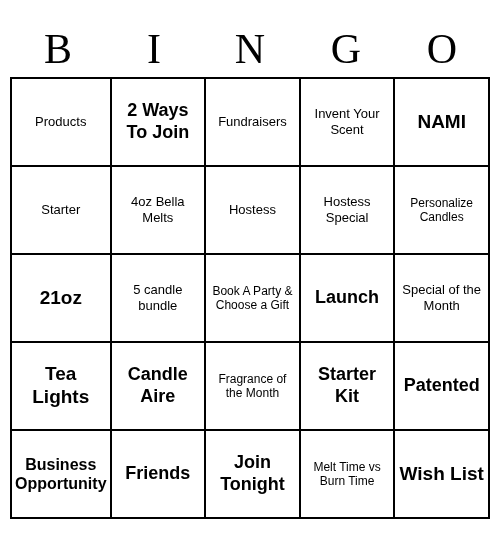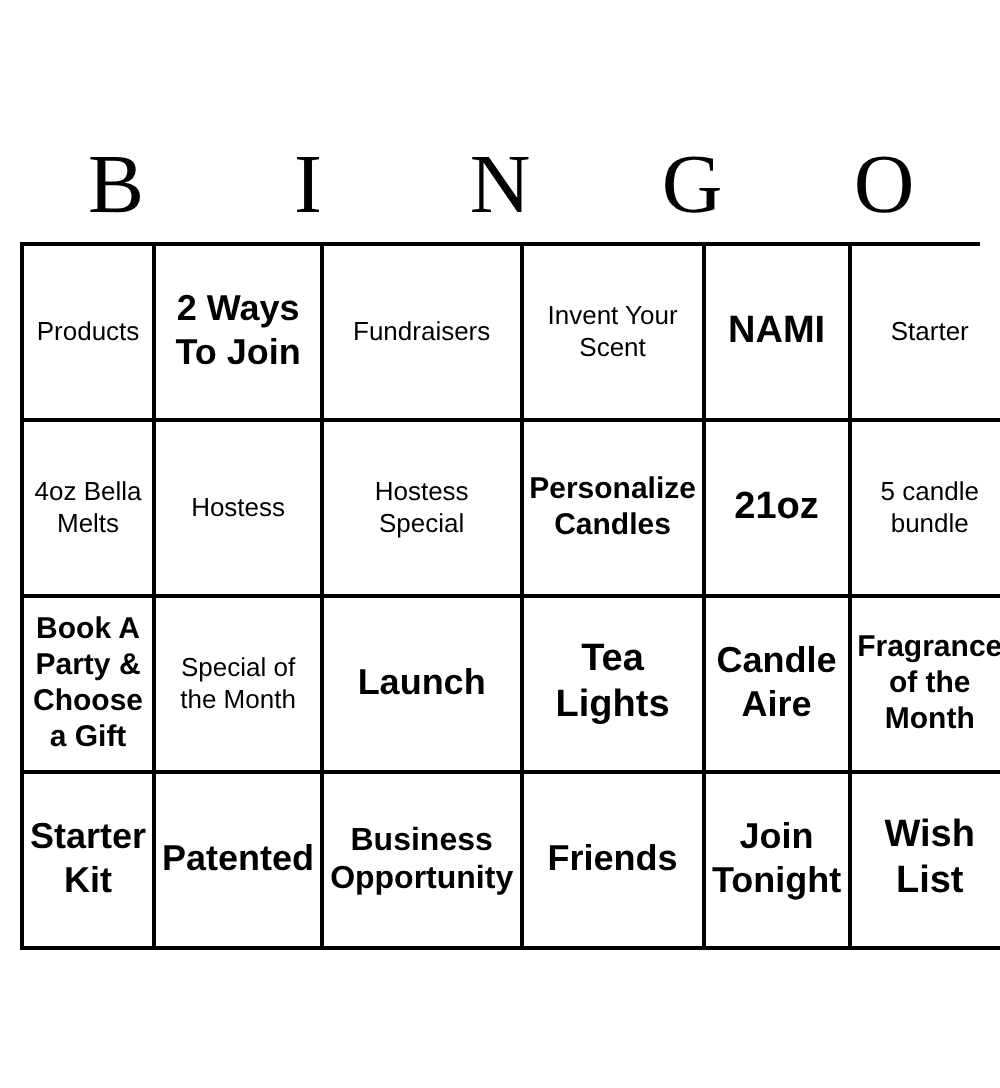--- a/index.html
+++ b/index.html
@@ -24,21 +24,21 @@
     }
     .bingo-letter {
       width: 80px;
       text-align: center;
       font-size: 42px;
       font-weight: normal;
       font-family: serif;
     }
     .bingo-grid {
       display: grid;
-      grid-template-columns: repeat(6, 1fr);
+      grid-template-columns: repeat(5, 1fr);
       border-left: 2px solid #000;
       border-top: 2px solid #000;
     }
     .bingo-cell {
       border-right: 2px solid #000;
       border-bottom: 2px solid #000;
       display: flex;
       align-items: center;
       justify-content: center;
       text-align: center;
@@ -49,22 +49,21 @@
     }
     .bingo-cell.large-text {
       font-size: 19px;
       font-weight: bold;
     }
     .bingo-cell.medium-text {
       font-size: 18px;
       font-weight: bold;
     }
     .bingo-cell.small-text {
-      font-size: 15px;
-      font-weight: bold;
+      font-size: 12px;
     }
     .bingo-cell.xsmall-text {
       font-size: 16px;
       font-weight: bold;
     }
   </style>
 </head>
 <body>
 
 <div class="bingo-container">
@@ -82,25 +81,26 @@
       <div class="bingo-cell">Invent Your Scent</div>
       <div class="bingo-cell large-text">NAMI</div>
       <div class="bingo-cell">Starter</div>
       <div class="bingo-cell">4oz Bella Melts</div>
       <div class="bingo-cell">Hostess</div>
       <div class="bingo-cell">Hostess Special</div>
       <div class="bingo-cell small-text">Personalize Candles</div>
       <div class="bingo-cell large-text">21oz</div>
       <div class="bingo-cell">5 candle bundle</div>
       <div class="bingo-cell small-text">Book A Party &amp; Choose a Gift</div>
+      <div class="bingo-cell medium-text">Launch</div>
       <div class="bingo-cell">Special of the Month</div>
-      <div class="bingo-cell medium-text">Launch</div>
       <div class="bingo-cell large-text">Tea Lights</div>
       <div class="bingo-cell medium-text">Candle Aire</div>
       <div class="bingo-cell small-text">Fragrance of the Month</div>
       <div class="bingo-cell medium-text">Starter Kit</div>
       <div class="bingo-cell medium-text">Patented</div>
       <div class="bingo-cell xsmall-text">Business Opportunity</div>
       <div class="bingo-cell medium-text">Friends</div>
       <div class="bingo-cell medium-text">Join Tonight</div>
+      <div class="bingo-cell small-text">Melt Time vs Burn Time</div>
       <div class="bingo-cell large-text">Wish List</div>
     </div>
 </div>
 
 </body></html>

